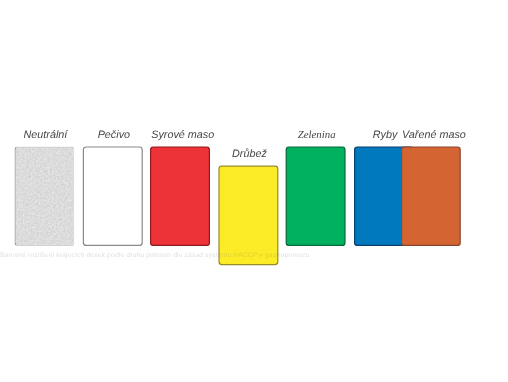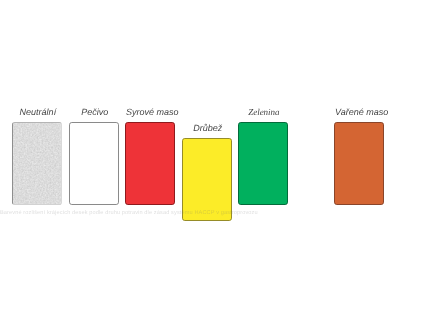--- a/index.html
+++ b/index.html
@@ -78,20 +78,24 @@
     <div class="swatch" style="left: 181.89px; width: 49.75px; margin-top: 16px;">
       <div class="swatch-label" style="top: 108px; width: 49.75px;">Drůbež</div>
       <div class="swatch-box" style="top: 121.6px; width: 49.75px; height: 83.4px; background: rgb(252, 236, 40); border-color: rgb(150, 140, 40);"></div>
     </div>
 
     <div class="swatch" style="left: 238.42px; width: 49.75px;">
       <div class="swatch-label" style="top: 108px; width: 49.75px; font-family: Liberation Serif, serif;">Zelenina</div>
       <div class="swatch-box" style="top: 121.6px; width: 49.75px; height: 83.4px; background: rgb(1, 176, 94); border-color: rgb(4, 107, 59);"></div>
     </div>
 
+    <div class="swatch" style="left: 294.95px; width: 49.75px;">
+      <div class="swatch-label" style="top: 108px; width: 49.75px;">Ryby</div>
+      <div class="swatch-box" style="top: 121.6px; width: 49.75px; height: 83.4px; background: rgb(1, 121, 190); border-color: rgb(11, 63, 114);"></div>
+    </div>
 
     <div class="swatch" style="left: 334px; width: 49.75px;">
       <div class="swatch-label" style="top: 108px; width: 49.75px;">Vařené maso</div>
       <div class="swatch-box" style="top: 121.6px; width: 49.75px; height: 83.4px; background: rgb(212, 101, 51); border-color: rgb(138, 69, 42);"></div>
     </div>
 
   </div>
 
   <div class="caption" style="top: 209.5px;">Barevné rozlišení krájecích desek podle druhu potravin dle zásad systému HACCP v gastroprovozu</div>
 </div>

